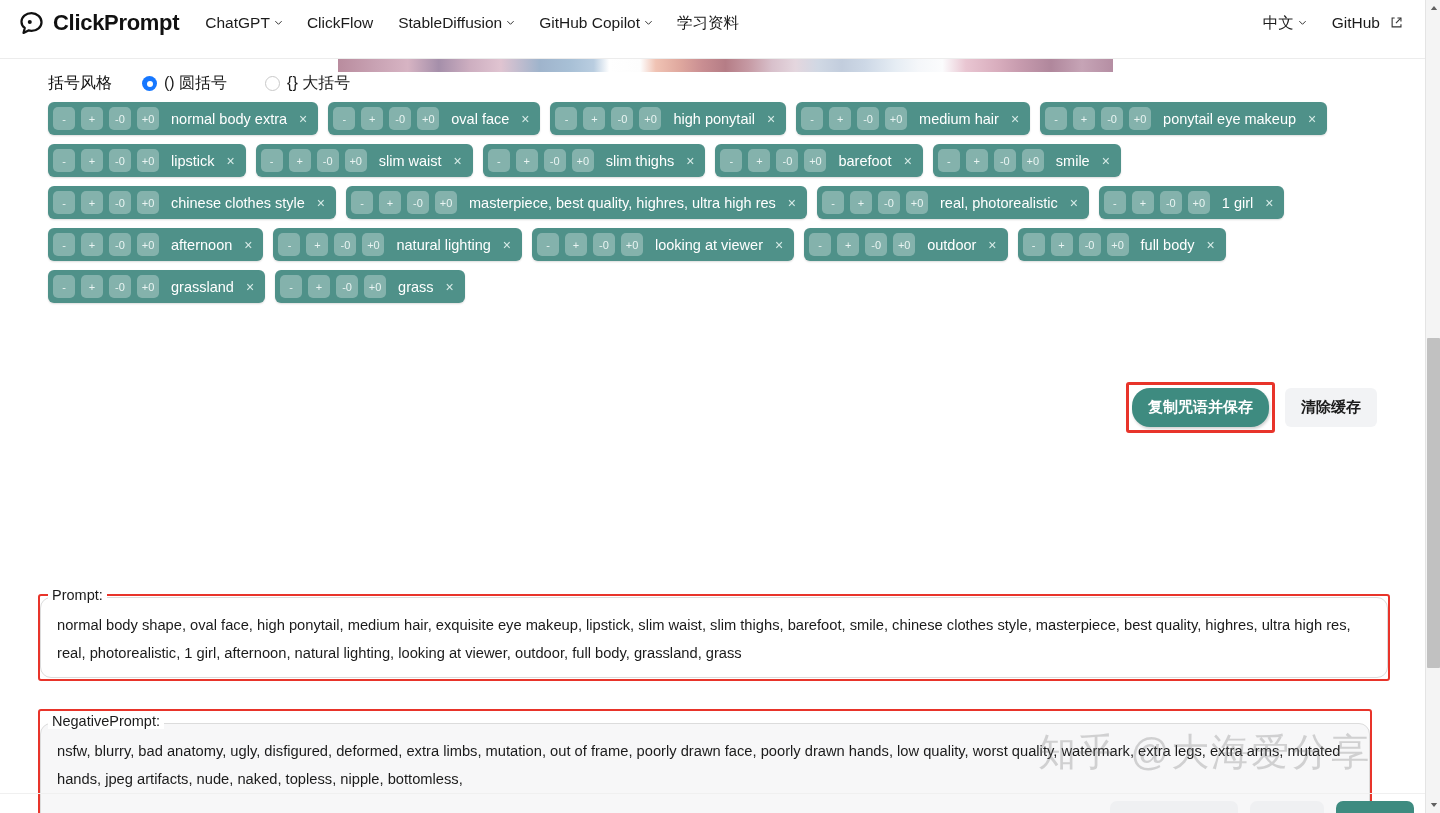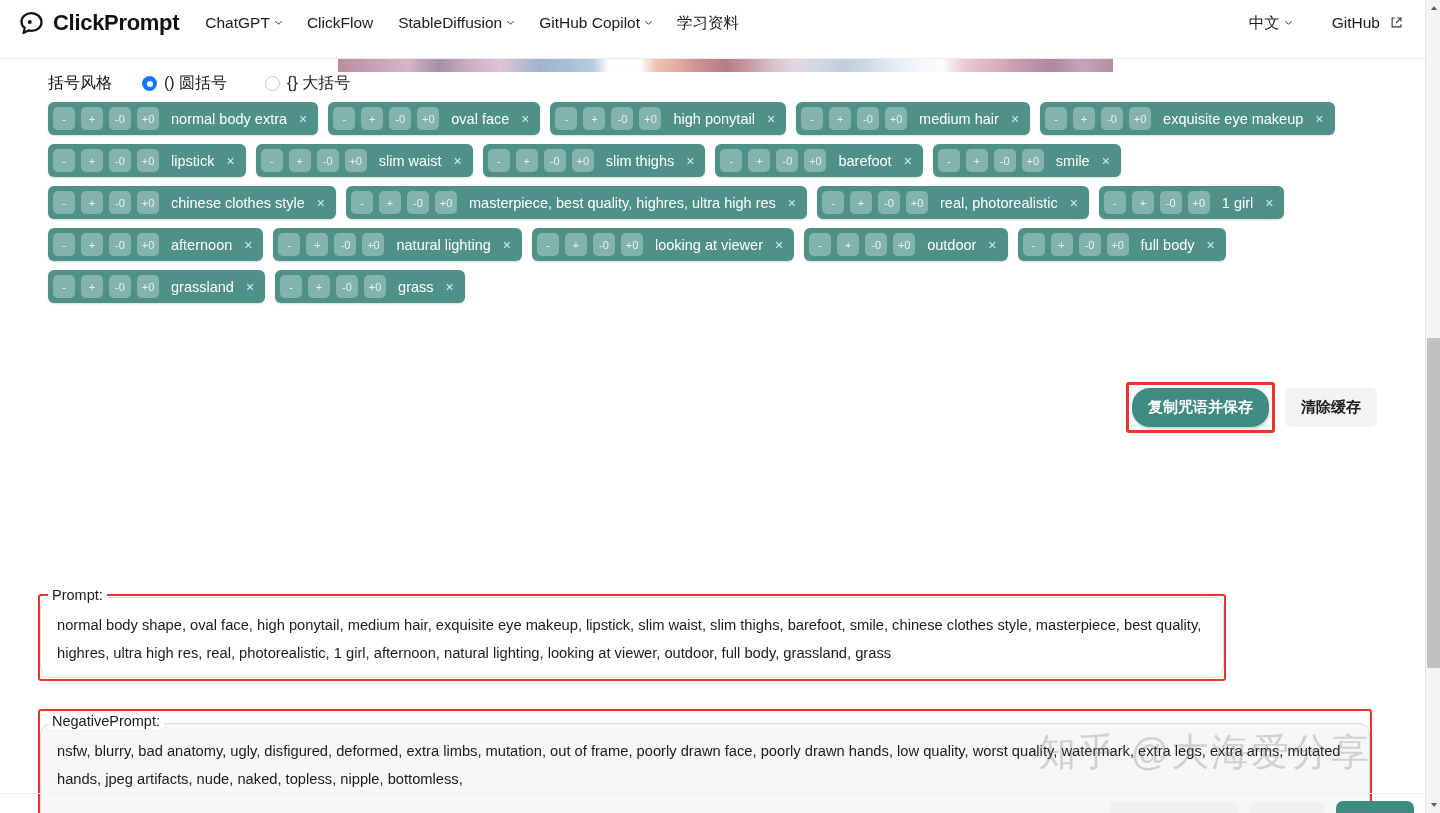--- a/index.html
+++ b/index.html
@@ -27,21 +27,21 @@
     font-size: 22px; font-weight: bold; color: #111; letter-spacing: -0.3px;
     white-space: nowrap;
   }
   .nav { display: flex; align-items: center; gap: 25px; }
   .nav-item {
     font-size: 15.5px; color: #1b1b1b; white-space: nowrap;
     display: flex; align-items: center; gap: 4px; cursor: pointer;
   }
   .chev { display:inline-block; width:8px; height:8px; position: relative; top: -1px; }
   .chev svg { display:block; }
-  .header-right { margin-left: auto; display: flex; align-items: center; gap: 40px; }
+  .header-right { margin-left: auto; display: flex; align-items: center; gap: 26px; }
   .ext-icon { display:inline-block; margin-left:6px; position:relative; top:1px; }
 
   
   .page {
     position: absolute; top: 59px; left: 0;
     width: 1425px; height: 754px;
     background: #fff;
   }
 
   
@@ -166,21 +166,21 @@
   .field-text {
     font-size: 14.7px; color: #1b1b1b; line-height: 28px;
     white-space: pre-wrap; word-break: break-word;
   }
   .field-red {
     position: absolute; border: 2.5px solid #e8342a;
     border-radius: 3px; pointer-events: none;
   }
 
   
-  #prompt-field { top: 538px; width: 1184px; }
+  #prompt-field { top: 538px; width: 1348px; }
   #prompt-field .field-box { min-height: 78px; }
   #neg-field { top: 664px; width: 1330px; }
   #neg-field .field-box { min-height: 104px; }
 
   
   .watermark {
     position: absolute; top: 727px; left: 1038px;
     font-size: 38px; font-weight: normal;
     color: rgba(120,120,120,0.30);
     letter-spacing: 2px;
@@ -341,21 +341,21 @@
         <span class="tag-btn">-0</span>
         <span class="tag-btn">+0</span>
         <span class="tag-label">medium hair</span>
         <span class="tag-x">×</span>
       </div>
       <div class="tag">
         <span class="tag-btn">-</span>
         <span class="tag-btn">+</span>
         <span class="tag-btn">-0</span>
         <span class="tag-btn">+0</span>
-        <span class="tag-label">exquisite eye makeup</span>
+        <span class="tag-label">ponytail eye makeup</span>
         <span class="tag-x">×</span>
       </div>
       <div class="tag">
         <span class="tag-btn">-</span>
         <span class="tag-btn">+</span>
         <span class="tag-btn">-0</span>
         <span class="tag-btn">+0</span>
         <span class="tag-label">lipstick</span>
         <span class="tag-x">×</span>
       </div>

